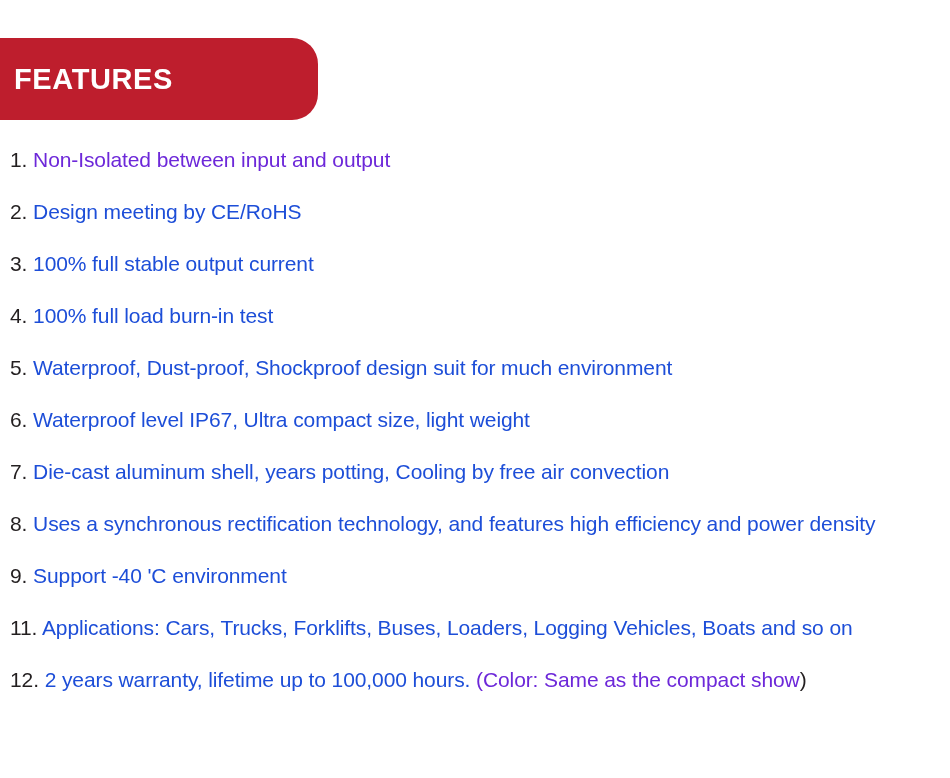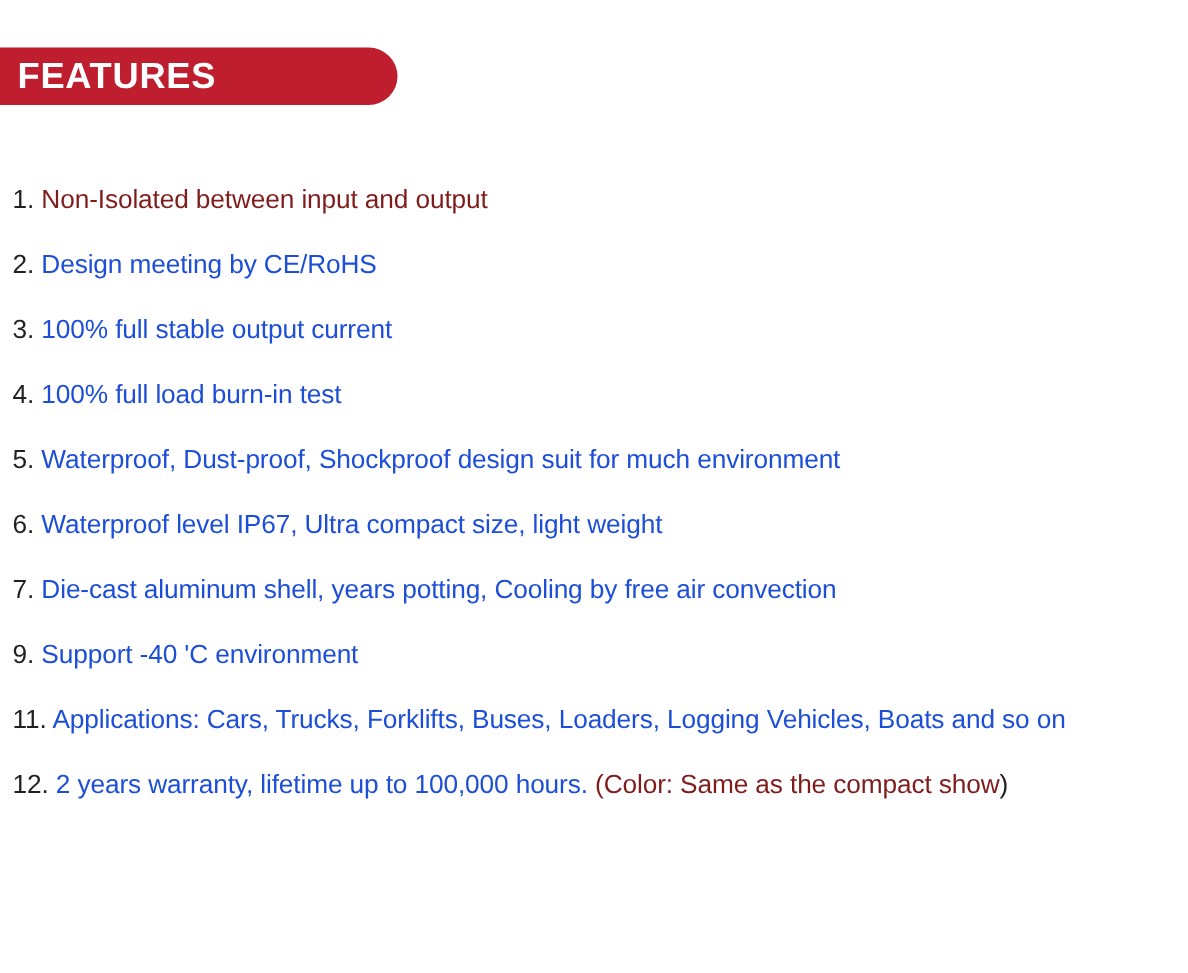--- a/index.html
+++ b/index.html
@@ -15,21 +15,21 @@
     font-family: "Liberation Sans", sans-serif;
     -webkit-font-smoothing: antialiased;
   }
 
   
   .banner {
     position: absolute;
     left: 0;
     top: 38px;
     width: 318px;
-    height: 46px;
+    height: 82px;
     background: #be1e2d;
     border-top-right-radius: 26px;
     border-bottom-right-radius: 26px;
     border-top-left-radius: 0;
     border-bottom-left-radius: 0;
     display: flex;
     align-items: center;
   }
   .banner-title {
     color: #ffffff;
@@ -62,37 +62,38 @@
     white-space: nowrap;
     letter-spacing: -0.1px;
   }
   .num {
     color: #231f20;
   }
   .txt {
     color: #1d4ed8;
   }
   .txt.red {
-    color: #7f1d1d;
+    color: #6d28d9;
   }
   .tail {
     color: #231f20;
   }
 </style>
 </head>
 <body>
 
 <div class="banner">
   <span class="banner-title">FEATURES</span>
 </div>
 
 <ul class="features-list" id="features-list">
     <li class="feature-item"><span class="num">1.</span> <span class="txt red">Non-Isolated between input and output</span></li>
     <li class="feature-item"><span class="num">2.</span> <span class="txt">Design meeting by CE/RoHS</span></li>
     <li class="feature-item"><span class="num">3.</span> <span class="txt">100% full stable output current</span></li>
     <li class="feature-item"><span class="num">4.</span> <span class="txt">100% full load burn-in test</span></li>
     <li class="feature-item"><span class="num">5.</span> <span class="txt">Waterproof, Dust-proof, Shockproof design suit for much environment</span></li>
     <li class="feature-item"><span class="num">6.</span> <span class="txt">Waterproof level IP67, Ultra compact size, light weight</span></li>
     <li class="feature-item"><span class="num">7.</span> <span class="txt">Die-cast aluminum shell, years potting, Cooling by free air convection</span></li>
+    <li class="feature-item"><span class="num">8.</span> <span class="txt">Uses a synchronous rectification technology, and features high efficiency and power density</span></li>
     <li class="feature-item"><span class="num">9.</span> <span class="txt">Support -40 'C environment</span></li>
     <li class="feature-item"><span class="num">11.</span> <span class="txt">Applications: Cars, Trucks, Forklifts, Buses, Loaders, Logging Vehicles, Boats and so on</span></li>
     <li class="feature-item"><span class="num">12.</span> <span class="txt">2 years warranty, lifetime up to 100,000 hours. </span><span class="txt red">(Color: Same as the compact show</span><span class="tail">)</span></li>
   </ul>
 
 </body></html>

